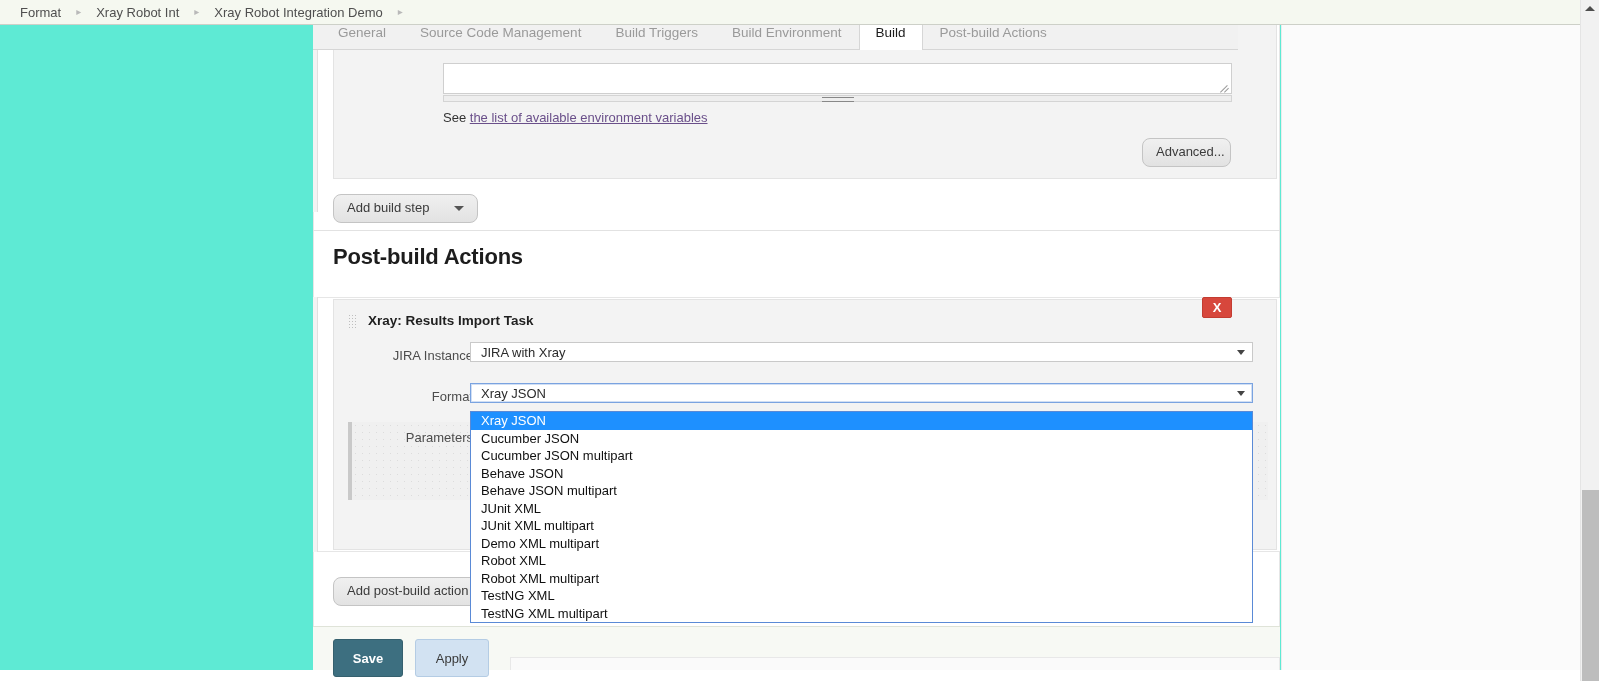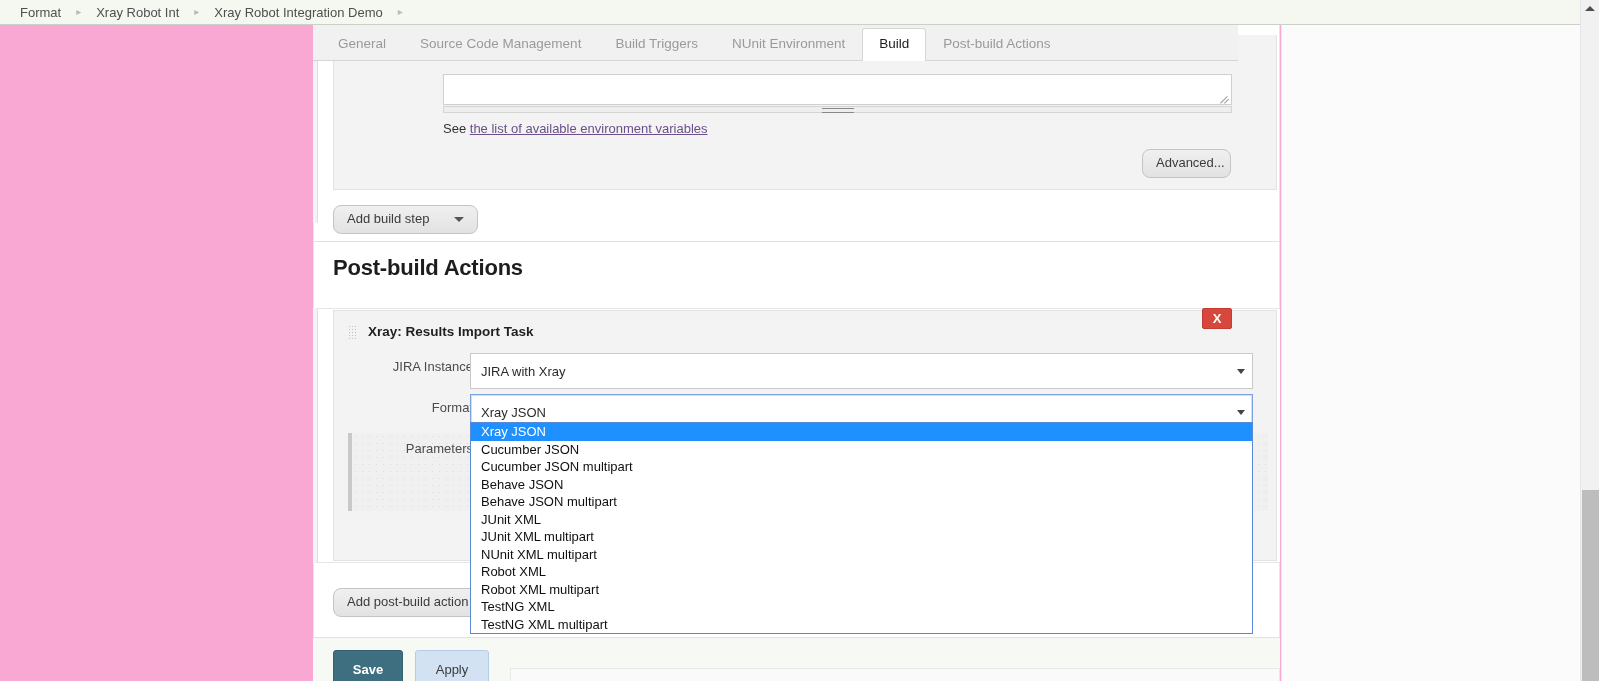--- a/index.html
+++ b/index.html
@@ -32,23 +32,23 @@
   }
   .crumb-sep {
     color: #b9b9b9;
     font-size: 10px;
     margin: 0 13px;
     line-height: 1;
   }
 
   
   #page {
-    position: absolute; left: 0; top: 25px;
+    position: absolute; left: 0; top: 14px;
     width: 1580px; height: 656px;
-    background: #f9a8d4;
+    background: #5eead4;
   }
 
   
   #content-rail {
     position: absolute; left: 313px; top: 0px;
     width: 967px; height: 656px;
     background: #ffffff;
     border-left: 1px solid #e6e6e6;
     border-right: 1px solid #e6e6e6;
   }
@@ -247,21 +247,21 @@
     z-index: 16;
   }
   #label-jira     { left: 343px; top: 334px; width: 130px; }
   #label-format   { left: 343px; top: 375px; width: 130px; }
   #label-params   { left: 343px; top: 416px; width: 130px; }
 
   .jselect {
     position: absolute;
     background: #ffffff;
     border: 1px solid #c9c9c9;
-    height: 36px;
+    height: 20px;
     font-size: 13px; color: #2b2b2b;
     padding: 0 24px 0 10px;
     display: flex; align-items: center;
     cursor: pointer; z-index: 16;
   }
   .jselect .arrow {
     position: absolute; right: 7px; top: 50%;
     margin-top: -2px;
     width: 0; height: 0;
     border-left: 4px solid transparent;
@@ -395,21 +395,21 @@
 
 <div id="page">
 
   <div id="content-rail"></div>
   <div id="right-pane"></div>
 
   <div id="tabbar">
     <div class="tab">General</div>
     <div class="tab">Source Code Management</div>
     <div class="tab">Build Triggers</div>
-    <div class="tab">NUnit Environment</div>
+    <div class="tab">Build Environment</div>
     <div class="tab active">Build</div>
     <div class="tab">Post-build Actions</div>
   </div>
 
   <div id="buildstep-leftbar"></div>
   <div id="buildstep-box"></div>
 
   <textarea id="cmd-textarea" style=""></textarea>
   <div id="textarea-resize-corner"></div>
   <div id="dragbar"></div>
@@ -462,21 +462,21 @@
   </div>
 
   <div id="format-dropdown">
       <div class="dd-option selected">Xray JSON</div>
       <div class="dd-option">Cucumber JSON</div>
       <div class="dd-option">Cucumber JSON multipart</div>
       <div class="dd-option">Behave JSON</div>
       <div class="dd-option">Behave JSON multipart</div>
       <div class="dd-option">JUnit XML</div>
       <div class="dd-option">JUnit XML multipart</div>
-      <div class="dd-option">NUnit XML multipart</div>
+      <div class="dd-option">Demo XML multipart</div>
       <div class="dd-option">Robot XML</div>
       <div class="dd-option">Robot XML multipart</div>
       <div class="dd-option">TestNG XML</div>
       <div class="dd-option">TestNG XML multipart</div>
     </div>
 
 </div>
 
 <div id="scrollbar">
   <div id="scroll-up-arrow"></div>

